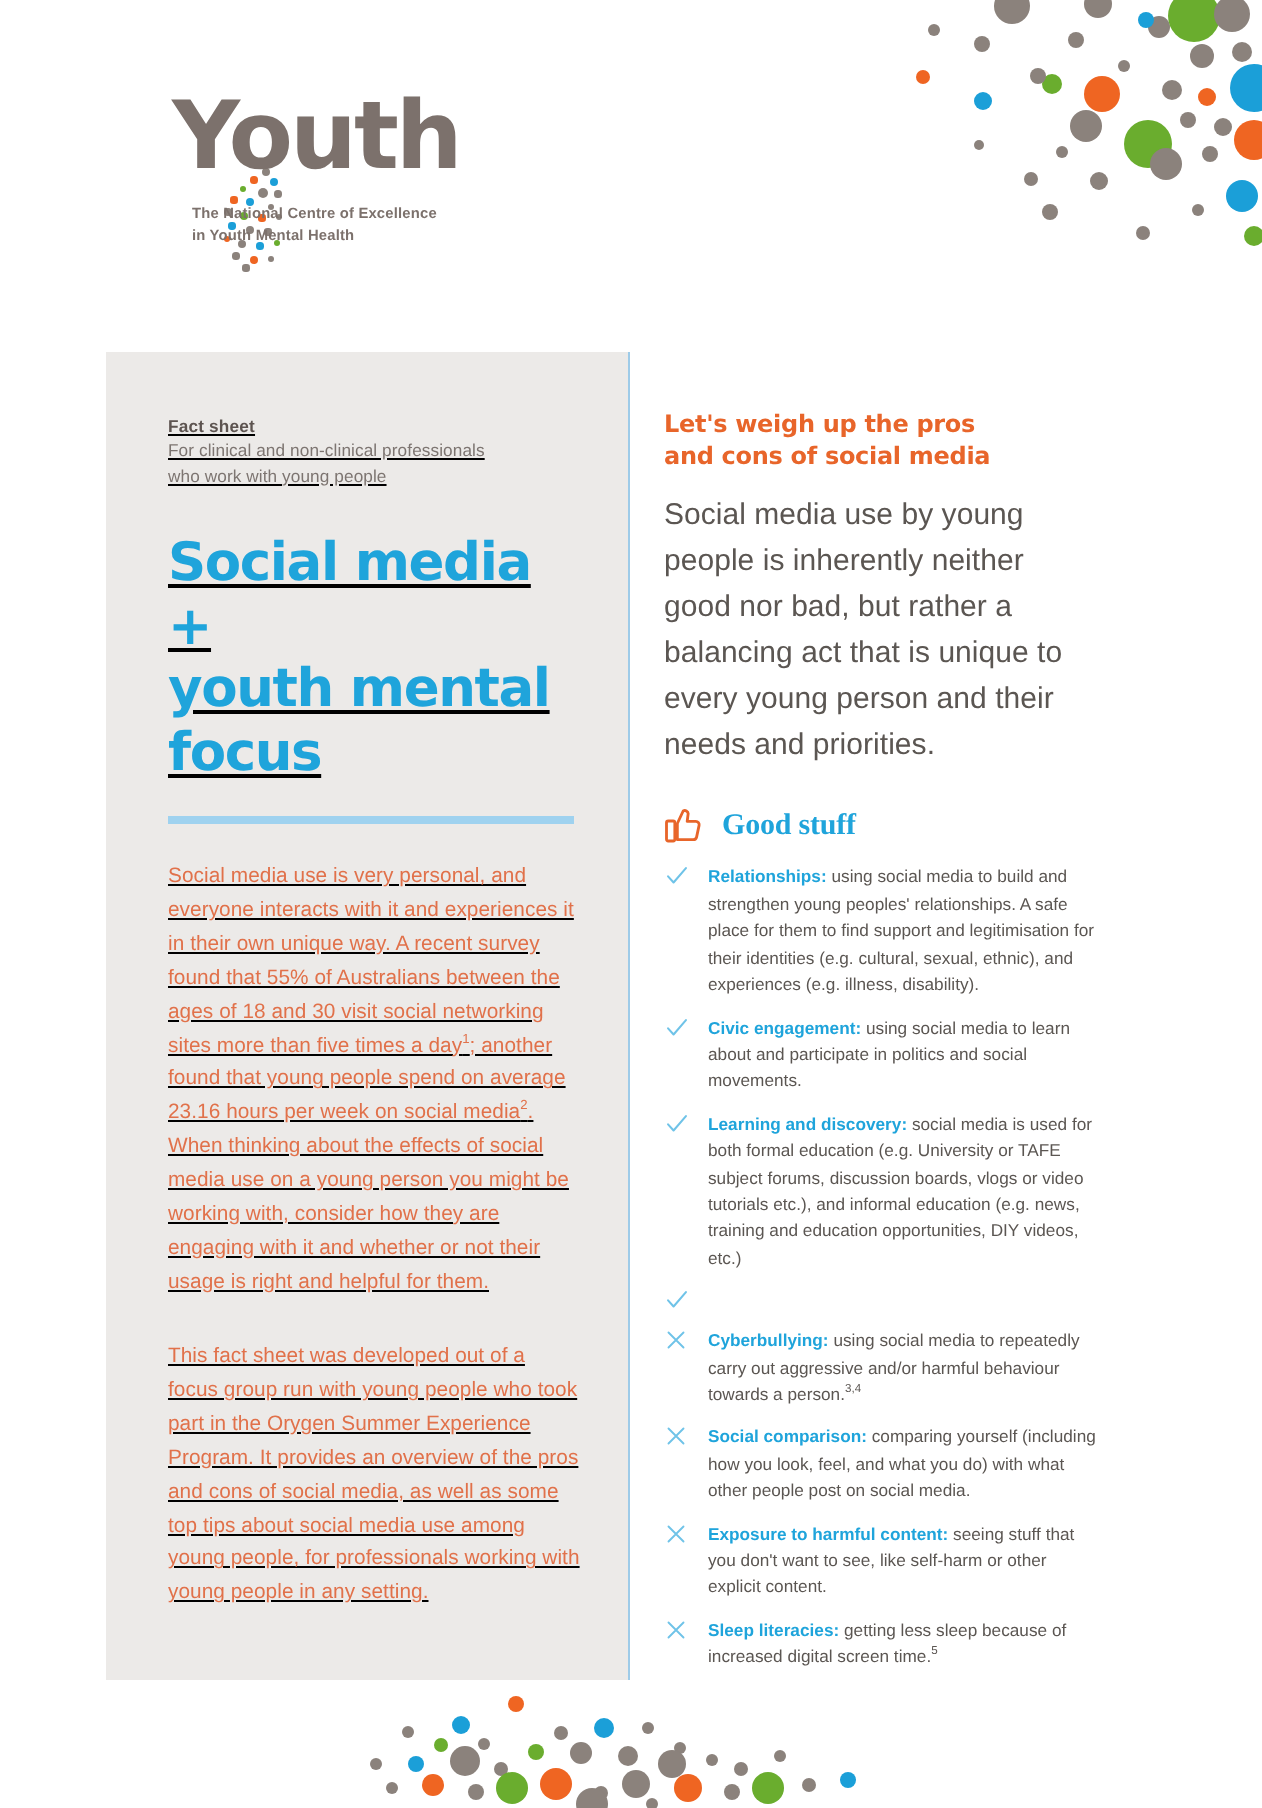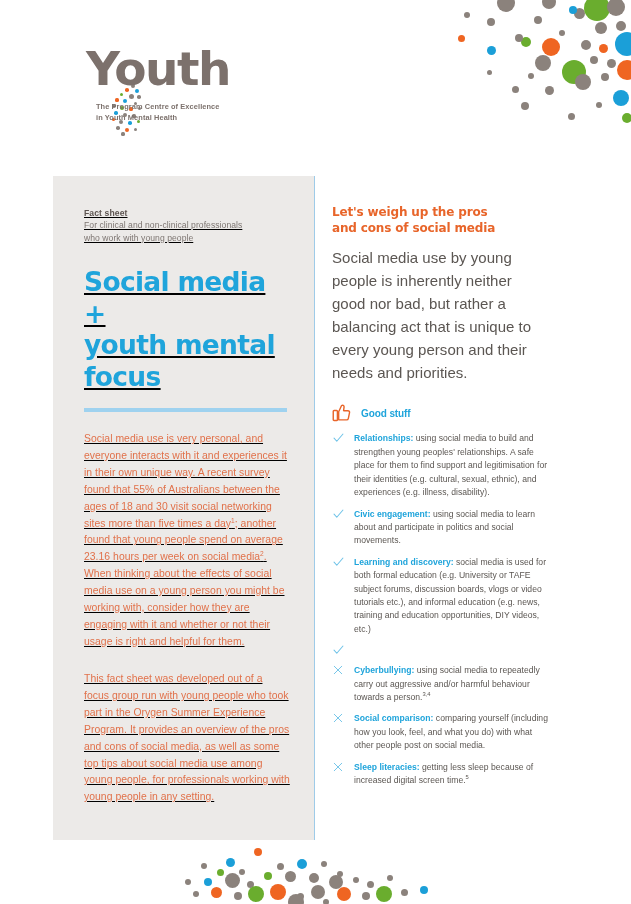--- a/index.html
+++ b/index.html
@@ -130,22 +130,22 @@
     margin-top: 19px;
     margin-bottom: 9px;
   }
   .section-head .thumb-icon {
     width: 20px;
     height: 20px;
     flex: 0 0 20px;
     margin-right: 9px;
   }
   .section-head .section-title {
-    font-family: Liberation Sans, sans-serif;
-    font-size: 10px;
+    font-family: Liberation Serif, serif;
+    font-size: 15px;
     font-weight: bold;
     color: #1fa4db;
     letter-spacing: -0.1px;
   }
   #section-cons { margin-top: 26px; }
 
   .bullet {
     display: flex;
     margin-bottom: 8px;
   }
@@ -230,21 +230,21 @@
       <span class="dot" style="left: 0.5px; top: 33.5px; width: 3px; height: 3px; background: rgb(239, 101, 34);"></span>
       <span class="dot" style="left: 7.8px; top: 35.8px; width: 4.4px; height: 4.4px; background: rgb(139, 130, 124);"></span>
       <span class="dot" style="left: 17.2px; top: 37.2px; width: 3.6px; height: 3.6px; background: rgb(27, 159, 216);"></span>
       <span class="dot" style="left: 25.5px; top: 35.5px; width: 3px; height: 3px; background: rgb(106, 173, 46);"></span>
       <span class="dot" style="left: 5.2px; top: 42.2px; width: 3.6px; height: 3.6px; background: rgb(139, 130, 124);"></span>
       <span class="dot" style="left: 14px; top: 44px; width: 4px; height: 4px; background: rgb(239, 101, 34);"></span>
       <span class="dot" style="left: 22.5px; top: 43.5px; width: 3px; height: 3px; background: rgb(139, 130, 124);"></span>
       <span class="dot" style="left: 10.4px; top: 48.4px; width: 3.2px; height: 3.2px; background: rgb(139, 130, 124);"></span>
     </div>
   <div id="logo-wordmark">Youth</div>
-  <div id="logo-tagline" style="white-space:pre-line">The Program Centre of Excellence
+  <div id="logo-tagline" style="white-space:pre-line">The National Centre of Excellence
 in Youth Mental Health</div>
 </div>
 
 <div id="left-panel">
   <div id="fact-sheet-label">Fact sheet</div>
   <div id="fact-sheet-audience" style="white-space:pre-line">For clinical and non-clinical professionals
 who work with young people</div>
   <h1 id="page-title" style="white-space:pre-line">Social media +
 youth mental
 focus</h1>
@@ -310,20 +310,28 @@
         </span>
         <span class="btext"><span class="lead">Cyberbullying:</span> using social media to repeatedly carry out aggressive and/or harmful behaviour towards a person.<sup>3,4</sup></span>
       </div>
       <div class="bullet">
         <span class="mark">
           <svg viewBox="0 0 16 16" width="10" height="10">
             <path d="M2 2 L14 14 M14 2 L2 14" fill="none" stroke="#6fc3e8" stroke-width="1.5" stroke-linecap="round"></path>
           </svg>
         </span>
         <span class="btext"><span class="lead">Social comparison:</span> comparing yourself (including how you look, feel, and what you do) with what other people post on social media.</span>
+      </div>
+      <div class="bullet">
+        <span class="mark">
+          <svg viewBox="0 0 16 16" width="10" height="10">
+            <path d="M2 2 L14 14 M14 2 L2 14" fill="none" stroke="#6fc3e8" stroke-width="1.5" stroke-linecap="round"></path>
+          </svg>
+        </span>
+        <span class="btext"><span class="lead">Exposure to harmful content:</span> seeing stuff that you don't want to see, like self-harm or other explicit content.</span>
       </div>
       <div class="bullet">
         <span class="mark">
           <svg viewBox="0 0 16 16" width="10" height="10">
             <path d="M2 2 L14 14 M14 2 L2 14" fill="none" stroke="#6fc3e8" stroke-width="1.5" stroke-linecap="round"></path>
           </svg>
         </span>
         <span class="btext"><span class="lead">Sleep literacies:</span> getting less sleep because of increased digital screen time.<sup>5</sup></span>
       </div>
     </div>

